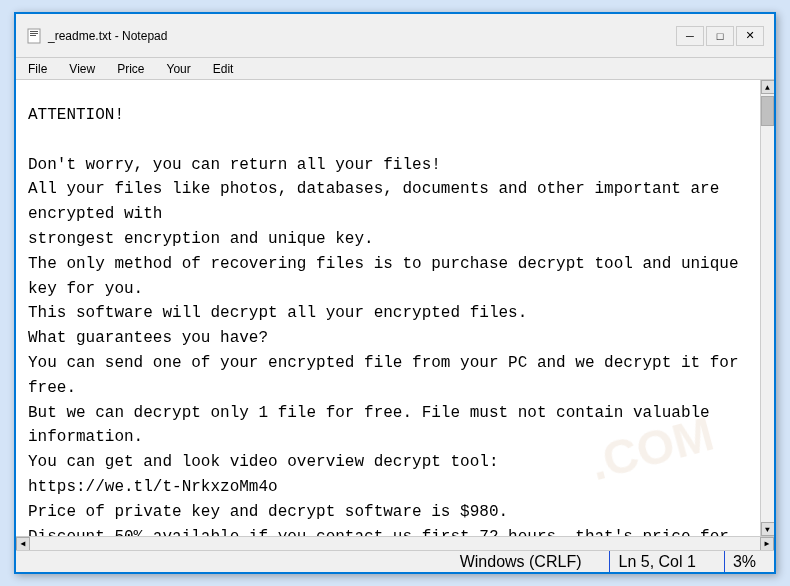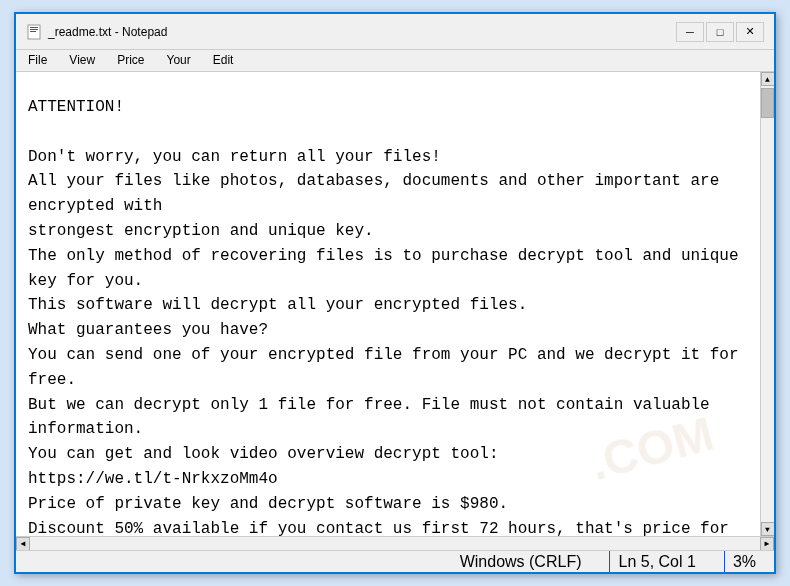--- a/index.html
+++ b/index.html
@@ -21,21 +21,21 @@
       flex-direction: column;
       box-shadow: 2px 2px 8px rgba(0,0,0,0.3);
     }
     .title-bar {
       background: #f0f0f0;
       padding: 6px 10px;
       display: flex;
       align-items: center;
       justify-content: space-between;
       border-bottom: 1px solid #ccc;
-      height: 36px;
+      height: 44px;
     }
     .title-bar-left {
       display: flex;
       align-items: center;
       gap: 6px;
     }
     .title-icon {
       width: 16px;
       height: 16px;
       display: flex;
@@ -64,21 +64,21 @@
       cursor: pointer;
       font-family: Arial, sans-serif;
     }
     .menu-bar {
       background: #f0f0f0;
       padding: 2px 8px;
       display: flex;
       gap: 14px;
       border-bottom: 1px solid #ccc;
       height: 22px;
-      align-items: flex-start;
+      align-items: center;
     }
     .menu-item {
       font-family: 'Segoe UI', Arial, sans-serif;
       font-size: 12px;
       color: #000;
       cursor: pointer;
       padding: 1px 4px;
     }
     .editor-area {
       flex: 1;

